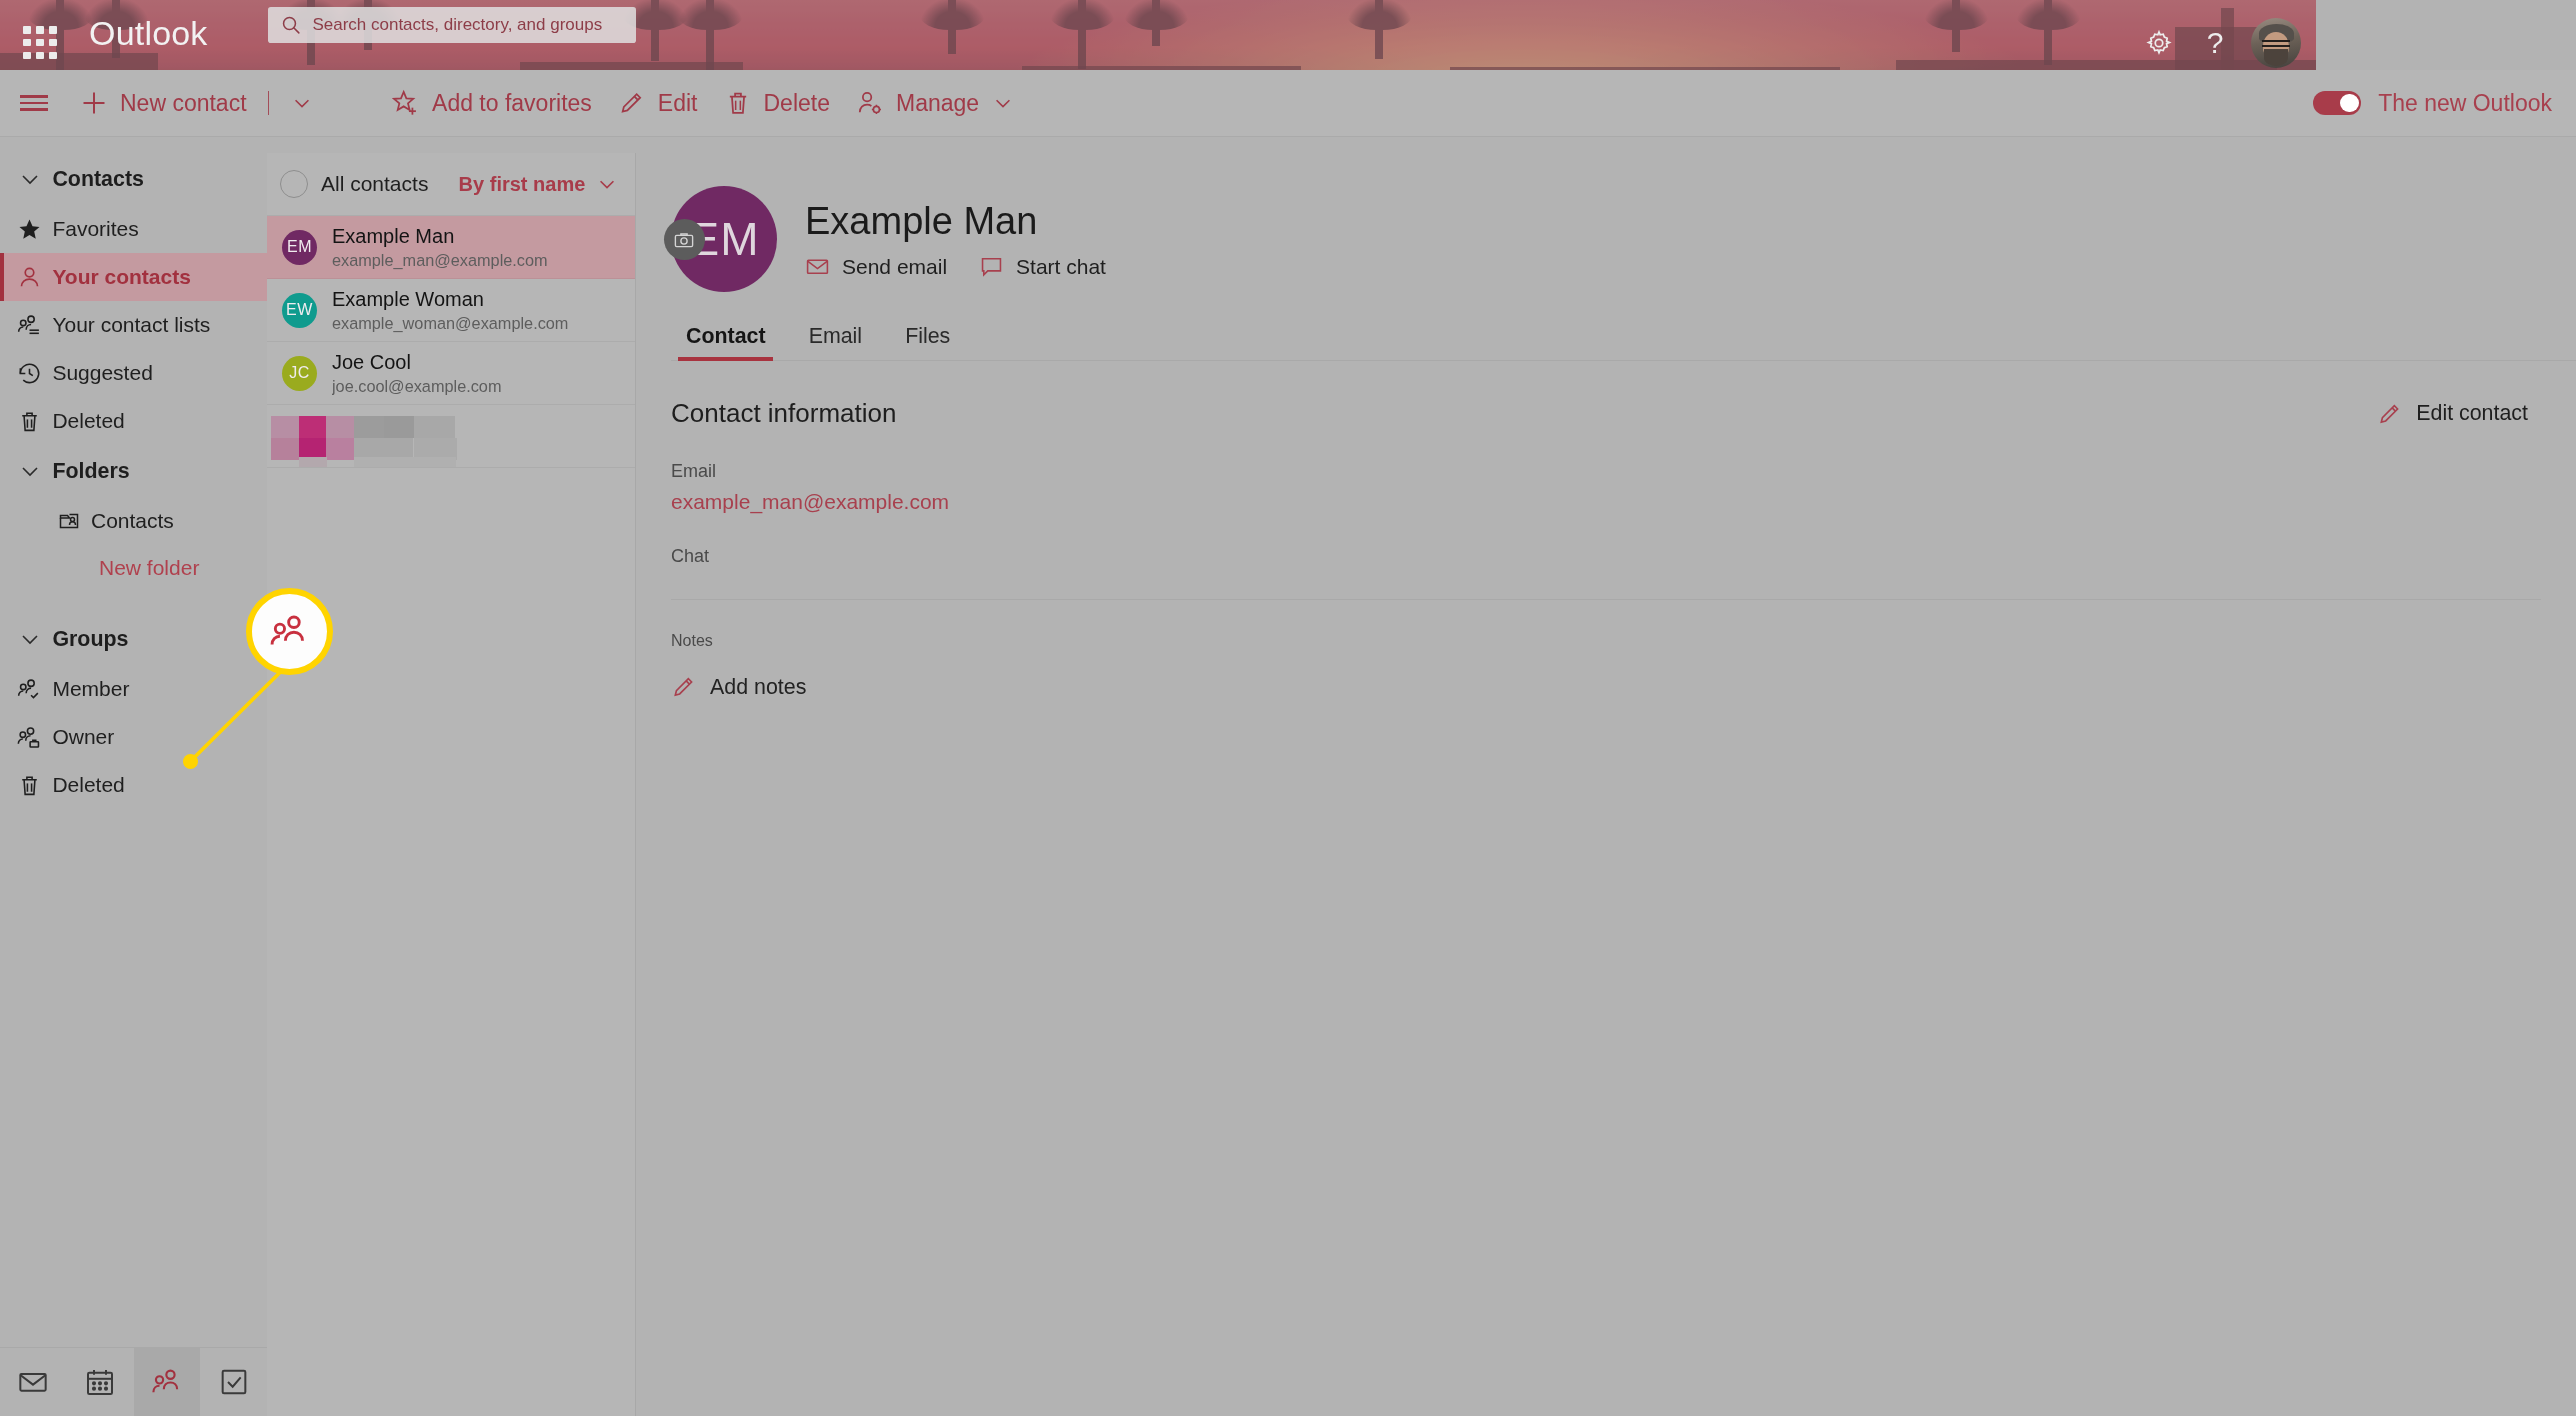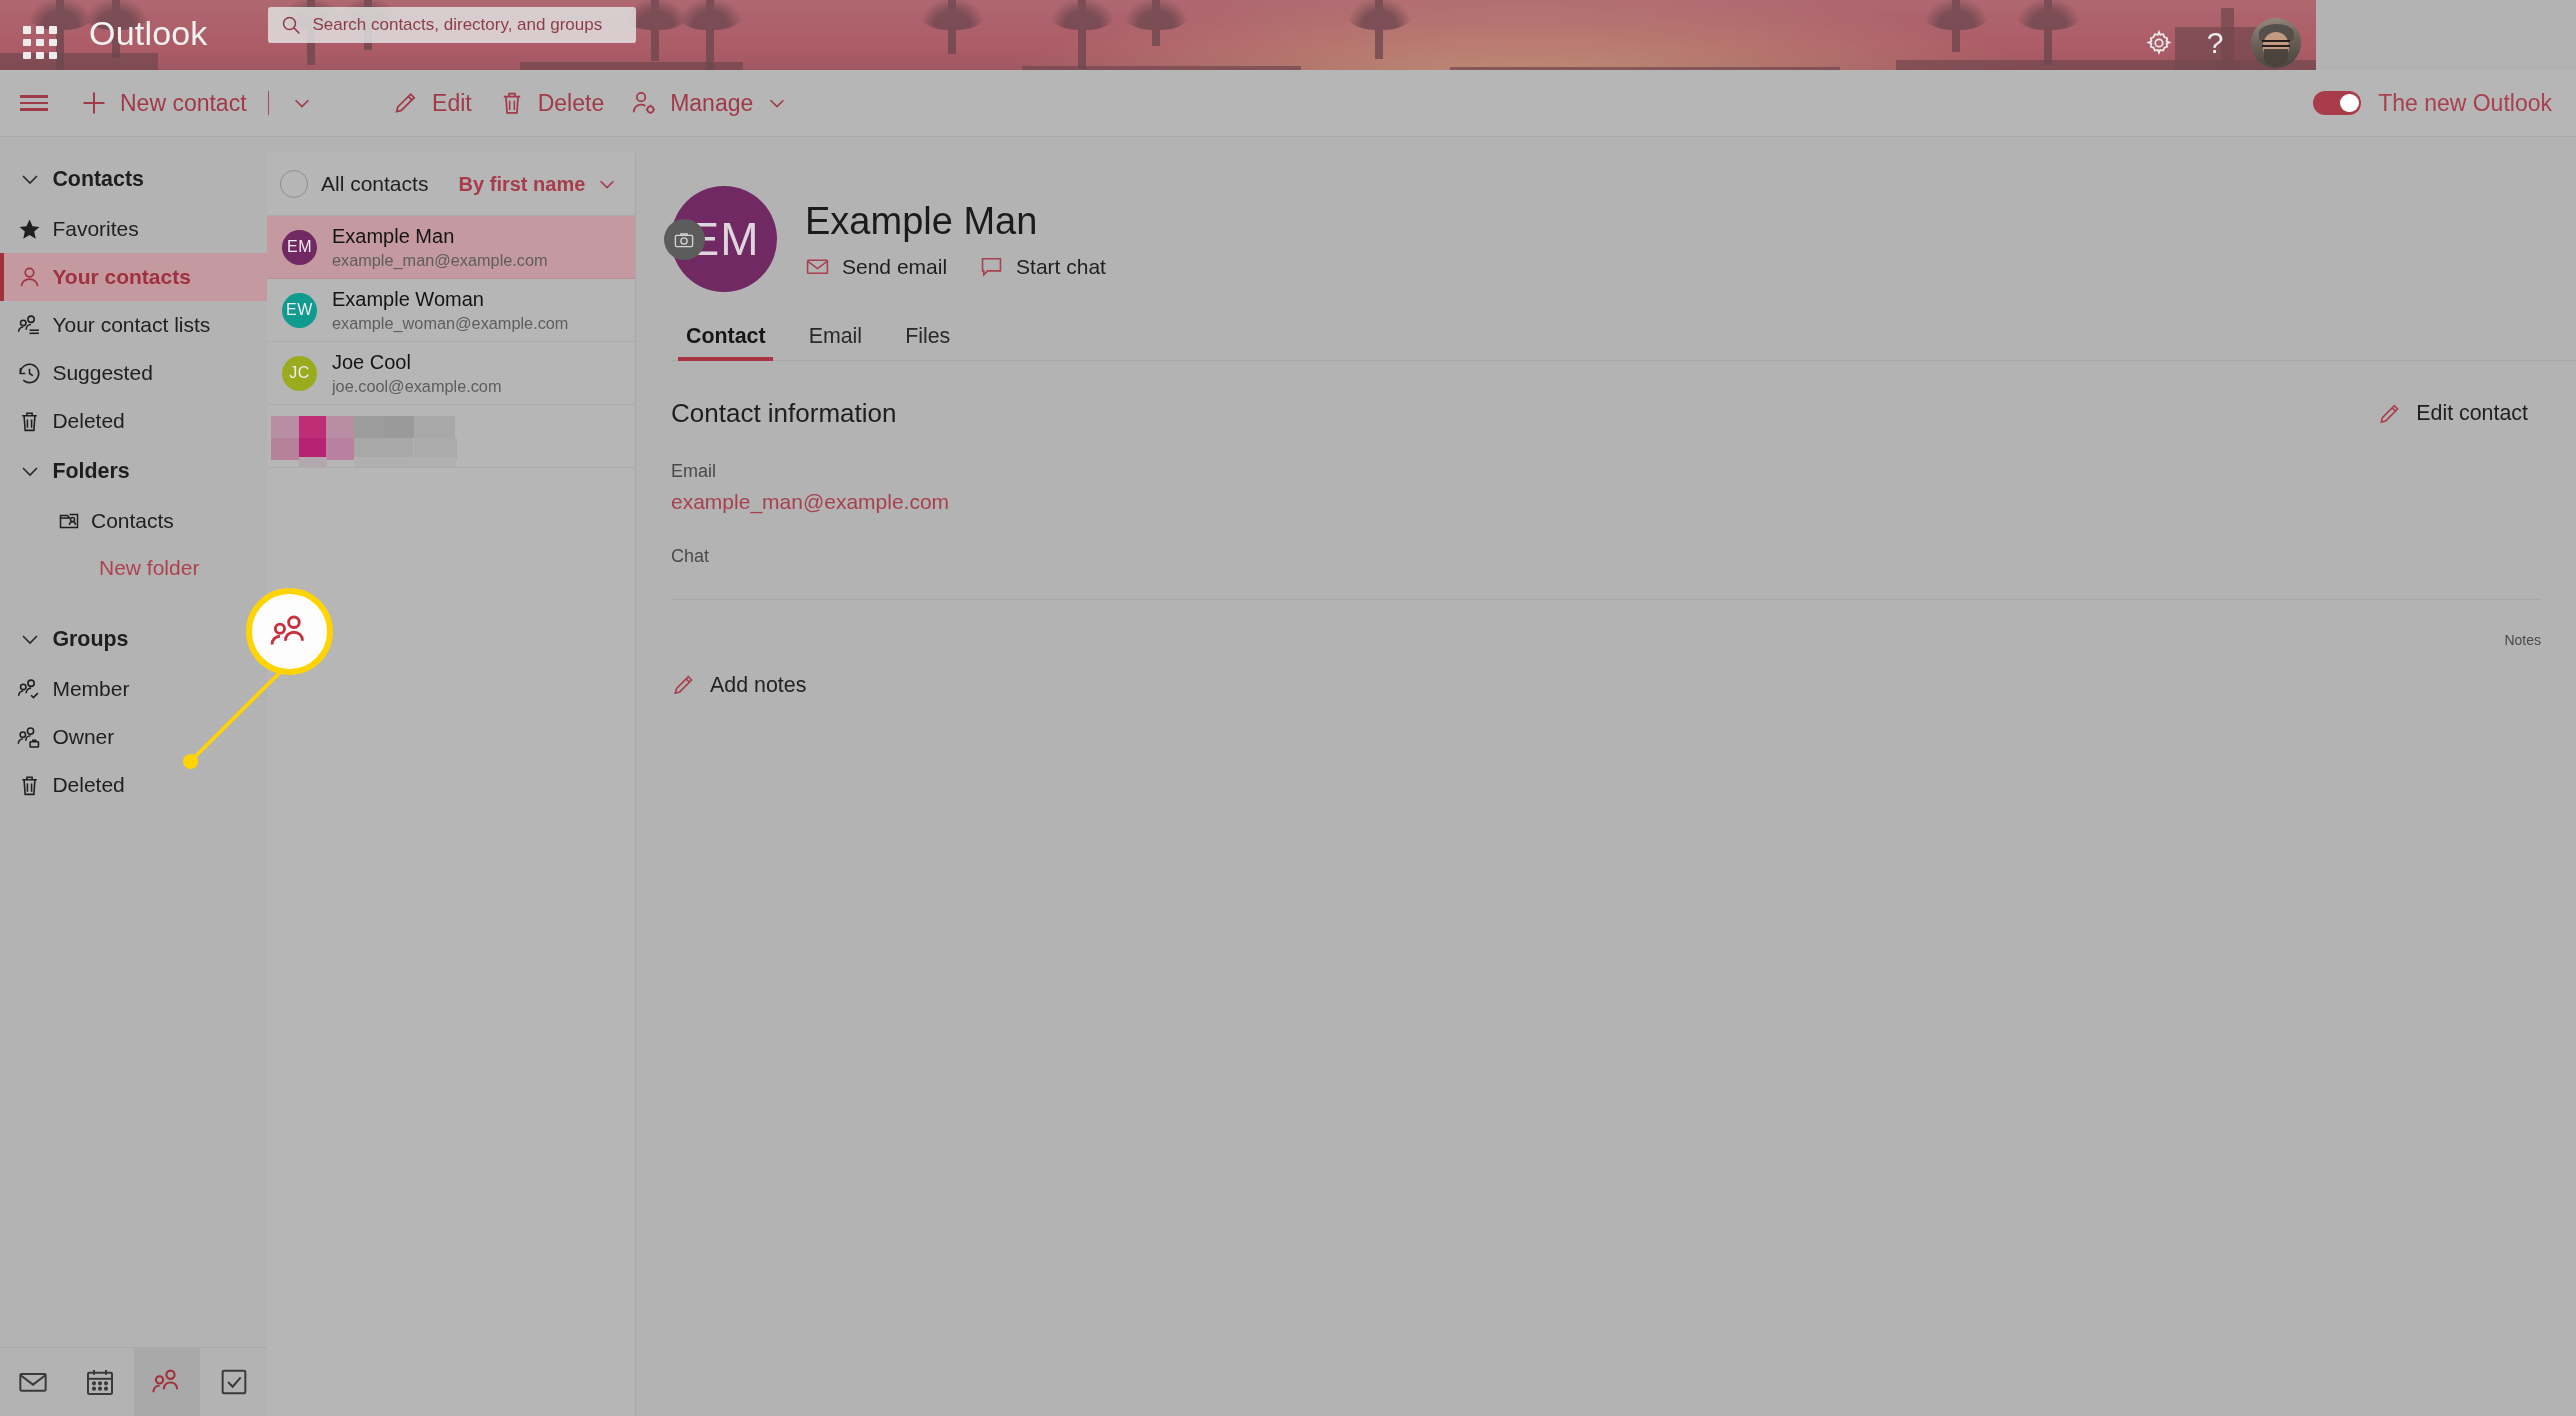--- a/index.html
+++ b/index.html
@@ -214,21 +214,21 @@
     content: ""; position: absolute; left: 7.4px; right: 7.4px; bottom: -0.9px; height: 3.7px; background: #a8333f;
   }
   .ci-head { display: flex; align-items: center; padding: 37px 48px 0 35px; }
   .ci-title { font-size: 26px; color: #1e1e1e; }
   .edit-contact { margin-left: auto; display: flex; align-items: center; gap: 13px; cursor: pointer; }
   .edit-contact span { font-size: 21.4px; color: #1f1f1f; }
   .field { padding: 32px 35px 0 35px; }
   .field-label { font-size: 18px; color: #4a4a4a; }
   .field-value { font-size: 21px; color: #a8404e; margin-top: 8.4px; cursor: pointer; }
   .hr { margin: 32px 35px 0 35px; height: 0.9px; background: #a9a9a9; }
-  .notes-label { padding: 32px 35px 0 35px; font-size: 14px; color: #4a4a4a; text-align: right; }
+  .notes-label { padding: 32px 35px 0 35px; font-size: 16px; color: #4a4a4a; }
   .add-notes { display: flex; align-items: center; gap: 13px; margin: 24px 0 0 35px; cursor: pointer; }
   .add-notes span { font-size: 21.4px; color: #222; }
 
   
   .bottomnav {
     position: absolute; left: 0; bottom: 0; width: 267px; height: 69px;
     display: flex; border-top: 0.9px solid #a9a9a9; background: #b3b3b3;
   }
   .bn-item {
     flex: 1; display: flex; align-items: center; justify-content: center; cursor: pointer;
@@ -339,20 +339,28 @@
       <span class="cb-sep"></span>
       <span class="cb-chev">
         <svg width="22" height="22" viewBox="0 0 24 24">
             <polyline points="5,9 12,16 19,9" fill="none" stroke="#a03a48" stroke-width="1.7"></polyline>
           </svg>
       </span>
     </div>
 
     <div class="cb-spacer"></div>
 
+    <div class="cb-btn">
+      <svg width="28" height="28" viewBox="0 0 24 24">
+        <polygon points="10,2.5 12.3,8 18.2,8.4 13.7,12.3 15.1,18 10,14.9 4.9,18 6.3,12.3 1.8,8.4 7.7,8" fill="none" stroke="#a03a48" stroke-width="1.5"></polygon>
+        <line x1="17.5" y1="16" x2="17.5" y2="22" stroke="#a03a48" stroke-width="1.5"></line>
+        <line x1="14.5" y1="19" x2="20.5" y2="19" stroke="#a03a48" stroke-width="1.5"></line>
+      </svg>
+      <span>Add to favorites</span>
+    </div>
 
     <div class="cb-btn">
       <svg width="28" height="28" viewBox="0 0 24 24">
         <path d="M4 19.4l1-4 11-11 3 3-11 11z" fill="none" stroke="#a03a48" stroke-width="1.5"></path>
         <line x1="14" y1="6.4" x2="17" y2="9.4" stroke="#a03a48" stroke-width="1.5"></line>
       </svg>
       <span>Edit</span>
     </div>
 
     <div class="cb-btn">

